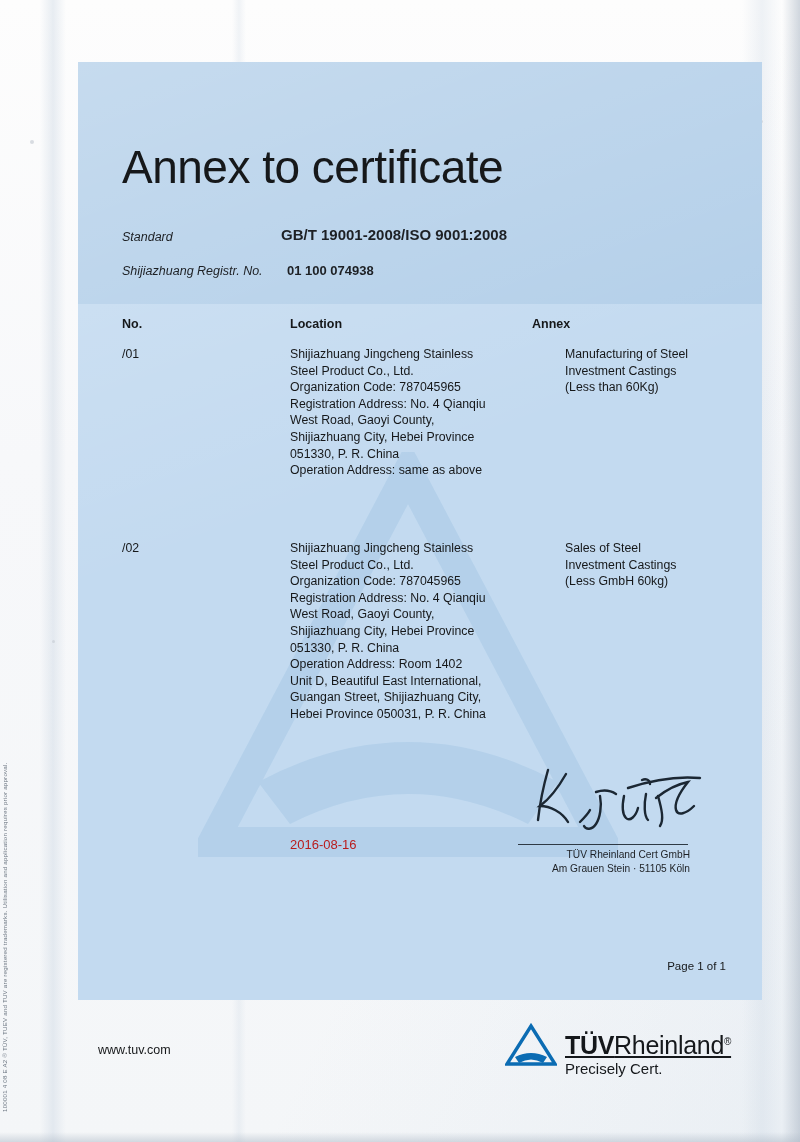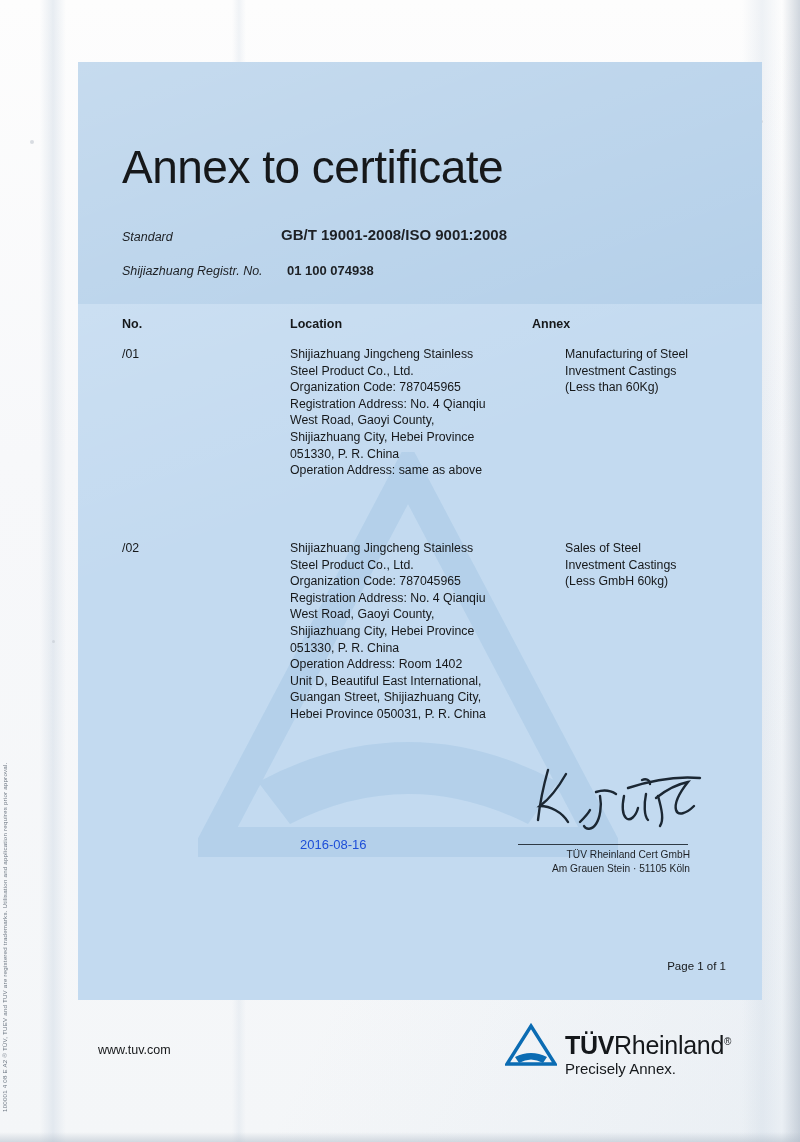--- a/index.html
+++ b/index.html
@@ -169,24 +169,24 @@
     top: 786px;
     width: 212px;
     text-align: right;
     font-size: 10.2px;
     line-height: 13.5px;
     color: #1d2024;
   }
 
   .issue-date {
     position: absolute;
-    left: 222px;
+    left: 212px;
     top: 775px;
     font-size: 13px;
-    color: #1d4ed8;
+    color: #b91c1c;
   }
 
   .page-no {
     position: absolute;
     right: 36px;
     top: 898px;
     font-size: 11.5px;
     color: #16181a;
   }
 
@@ -205,20 +205,21 @@
     display: flex;
     align-items: center;
   }
   .brand-mark { width: 52px; height: 44px; margin-right: 8px; }
   .brand-text {
     font-size: 25px;
     color: #15181b;
     letter-spacing: -0.3px;
     line-height: 1;
     position: relative;
+    text-decoration: underline;
   }
   .brand-text .bold { font-weight: bold; }
   .brand-text .reg {
     font-size: 10px;
     vertical-align: super;
   }
   .tagline {
     position: absolute;
     left: 565px;
     top: 1060px;
@@ -359,17 +360,17 @@
 
   <div class="brand">
     <svg class="brand-mark" viewBox="0 0 52 44">
       <path d="M26 3 L50 41 L2 41 Z" fill="none" stroke="#0b6cb3" stroke-width="3.4"></path>
       <path d="M10 34 Q26 26 42 34 L38 40 Q26 33 14 40 Z" fill="#0b6cb3"></path>
     </svg>
     <div class="brand-text">
       <span class="bold">TÜV</span><span>Rheinland</span><span class="reg">®</span>
     </div>
   </div>
-  <div class="tagline">Precisely Annex.</div>
+  <div class="tagline">Precisely Cert.</div>
 
   <div class="edge-right"></div>
   <div class="edge-bottom"></div>
 </div>
 
 </body></html>

